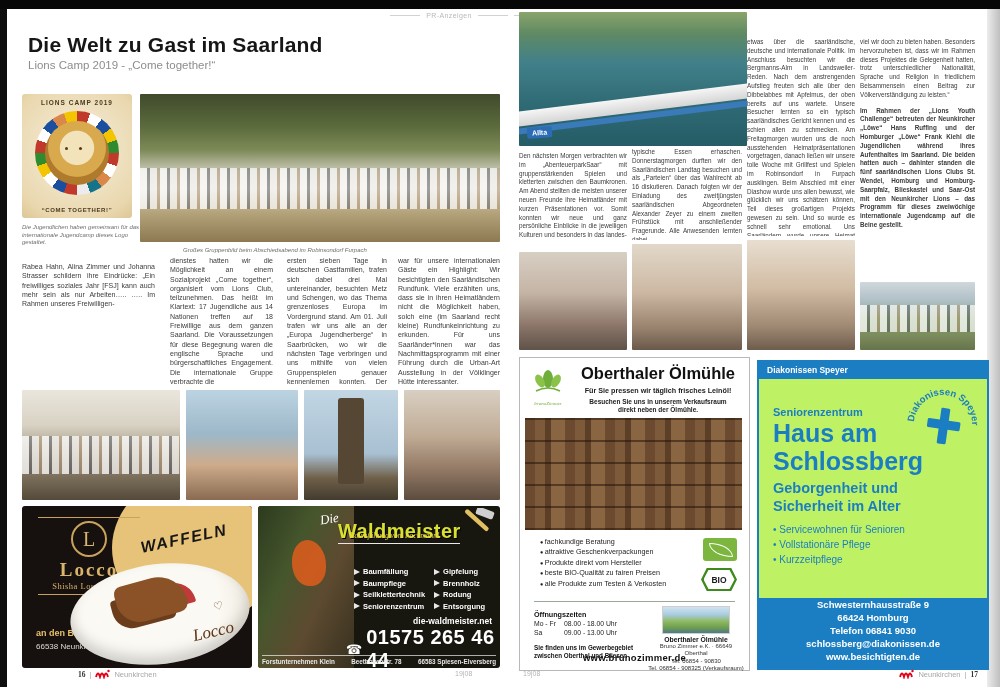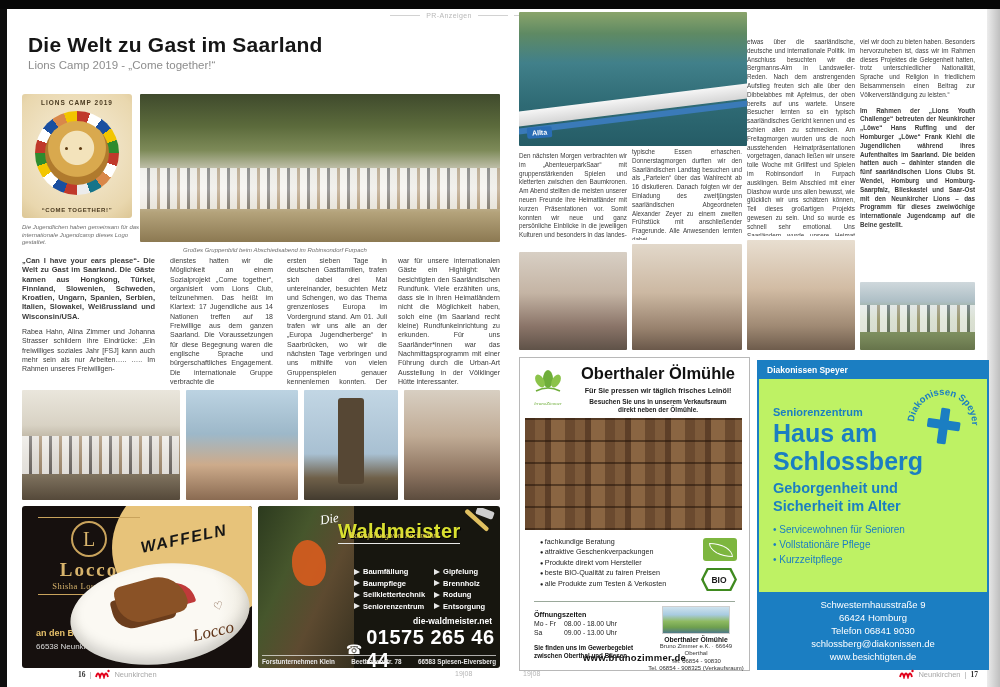--- a/index.html
+++ b/index.html
@@ -100,21 +100,21 @@
   .diak{background:#bef264;border:2px solid #1b7ec2;}
   .diak-bar{position:absolute;left:0;top:0;right:0;height:17px;background:#1b7ec2;color:#fff;
     font-size:8.5px;font-weight:bold;line-height:17px;padding-left:8px;}
   .blue{color:#1b7ec2;}
   .diak-sub{font-size:11px;font-weight:bold;}
   .diak-title{font-size:25px;font-weight:bold;line-height:28px;white-space:pre-line;}
   .diak-slogan{font-size:14.5px;font-weight:bold;line-height:17.5px;white-space:pre-line;}
   .diak-bullets div{font-size:10px;line-height:15px;color:#1b7ec2;}
   .diak-bullets div::before{content:"• ";}
   .diak-foot{position:absolute;left:-2px;right:-2px;bottom:-2px;height:72px;background:#1b7ec2;color:#fff;
-    text-align:center;font-weight:normal;font-size:9.5px;line-height:13px;padding-top:6px;}
+    text-align:center;font-weight:bold;font-size:9.5px;line-height:13px;padding-top:0;}
   .brand-mark{display:inline-block;}
 </style>
 </head>
 <body>
 
 <div id="stage">
 
   <div class="abs topbar"></div>
   <div class="abs leftstrip"></div>
   <div class="abs rightstrip"></div>
@@ -138,21 +138,20 @@
   </div>
   <div class="abs caption" style="left:22px;top:224px;width:120px">Die Jugendlichen haben gemeinsam für das internationale Jugendcamp dieses Logo gestaltet.</div>
 
   <div class="abs ph" style="left:140px;top:94px;width:360px;height:148px;
        background:linear-gradient(180deg,#3f4a2c 0%,#5c6b3c 22%,#7d8a58 38%,#c9c7b6 52%,#ddd8cb 64%,#b4a37b 80%,#8c7952 100%)">
     <div class="people-strip"></div>
   </div>
   <div class="abs caption" style="left:183px;top:247px;width:300px">Großes Gruppenbild beim Abschiedsabend im Robinsondorf Furpach</div>
 
   <div class="abs bodycol" style="left:22px;top:256px;width:133px;height:132px">
-    <div class="b" style="font-size:7.5px">„Can I have your ears please“- Die Welt zu Gast im Saarland. Die Gäste kamen aus Hongkong, Türkei, Finnland, Slowenien, Schweden, Kroatien, Ungarn, Spanien, Serbien, Italien, Slowakei, Weißrussland und Wisconsin/USA.</div>
     <div style="margin-top:6px">Rabea Hahn, Alina Zimmer und Johanna Strasser schildern ihre Eindrücke: „Ein freiwilliges soziales Jahr [FSJ] kann auch mehr sein als nur Arbeiten….. ….. Im Rahmen unseres Freiwilligen-</div>
   </div>
   <div class="abs bodycol" style="left:170px;top:256px;width:103px;height:132px">dienstes hatten wir die Möglichkeit an einem Sozialprojekt „Come together“, organisiert vom Lions Club, teilzunehmen. Das heißt im Klartext: 17 Jugendliche aus 14 Nationen treffen auf 18 Freiwillige aus dem ganzen Saarland. Die Voraussetzungen für diese Begegnung waren die englische Sprache und bürgerschaftliches Engagement. Die internationale Gruppe verbrachte die</div>
   <div class="abs bodycol" style="left:287px;top:256px;width:100px;height:132px">ersten sieben Tage in deutschen Gastfamilien, trafen sich dabei drei Mal untereinander, besuchten Metz und Schengen, wo das Thema grenzenloses Europa im Vordergrund stand. Am 01. Juli trafen wir uns alle an der „Europa Jugendherberge“ in Saarbrücken, wo wir die nächsten Tage verbringen und uns mithilfe von vielen Gruppenspielen genauer kennenlernen konnten. Der Dienstag</div>
   <div class="abs bodycol" style="left:398px;top:256px;width:102px;height:132px">war für unsere internationalen Gäste ein Highlight: Wir besichtigten den Saarländischen Rundfunk. Viele erzählten uns, dass sie in ihren Heimatländern nicht die Möglichkeit haben, solch eine (im Saarland recht kleine) Rundfunkeinrichtung zu erkunden. Für uns Saarländer*innen war das Nachmittagsprogramm mit einer Führung durch die Urban-Art Ausstellung in der Völklinger Hütte interessanter.</div>
 
   <div class="abs ph" style="left:22px;top:390px;width:158px;height:110px;
        background:linear-gradient(180deg,#eae6dc 0%,#d8d2c4 32%,#9a8d76 62%,#55493a 100%)">
     <div class="people-strip" style="top:42%;height:34%"></div>
   </div>

